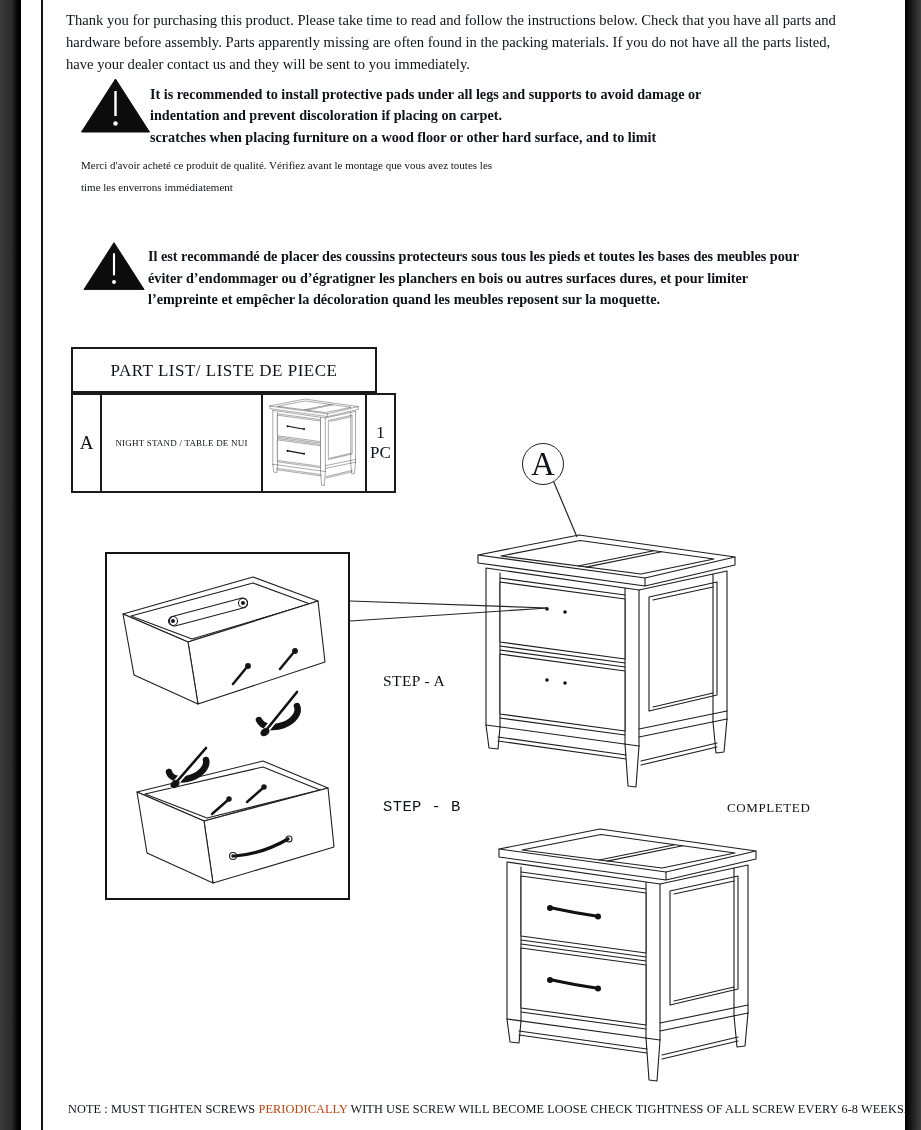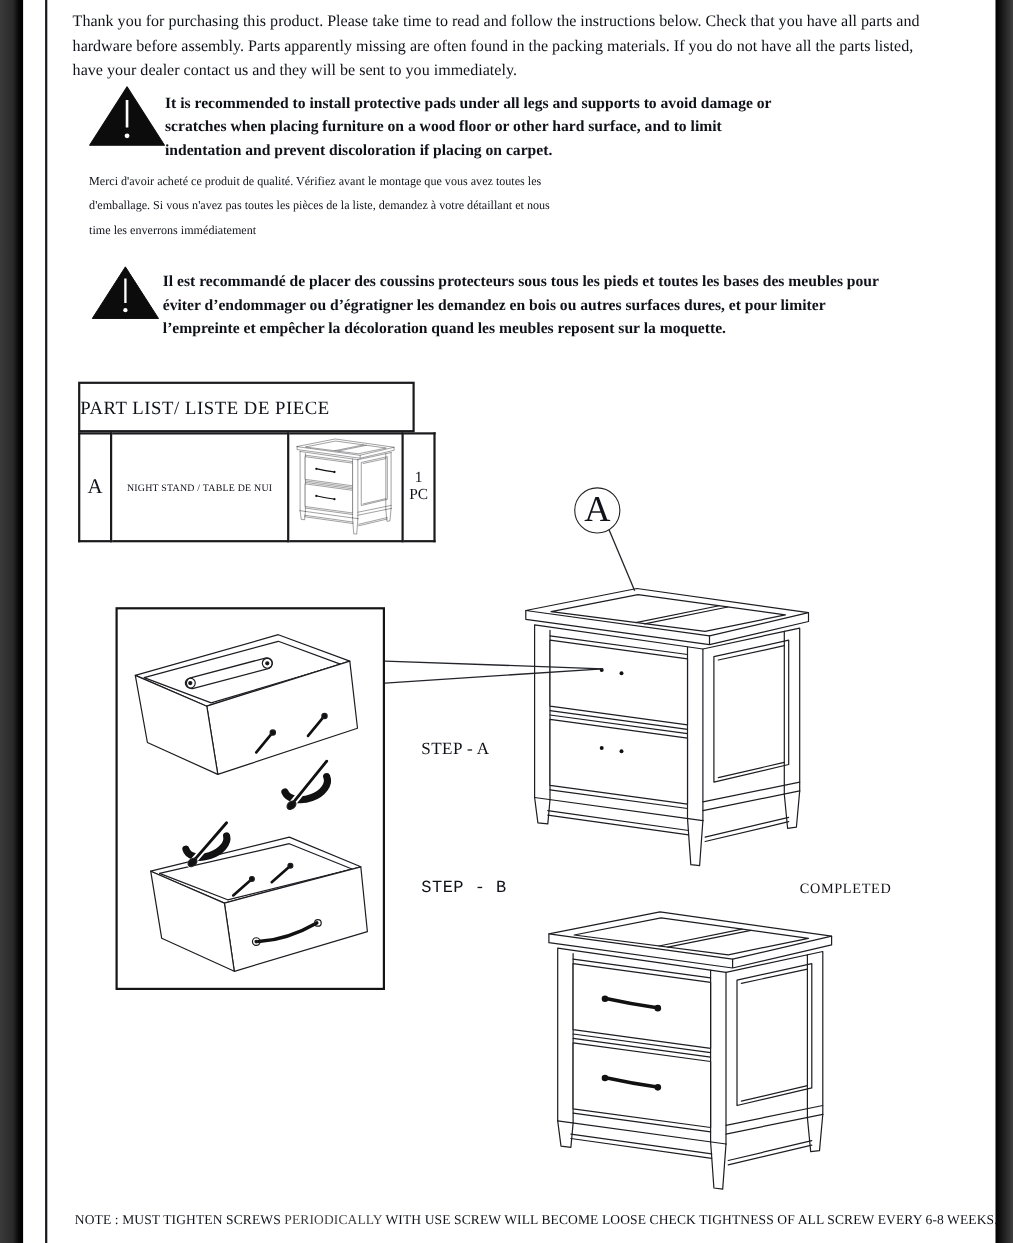--- a/index.html
+++ b/index.html
@@ -15,28 +15,28 @@
   
   .para{white-space:nowrap;}
   .intro-en{left:66px;top:10px;font-size:14.6px;line-height:21.8px;}
   .intro-fr{left:81px;top:154px;font-size:11px;line-height:22.3px;}
   .warn-text{font-weight:bold;font-size:14.2px;}
   .warn1-text{left:150px;top:84px;line-height:21.4px;}
   .warn2-text{left:148px;top:246px;line-height:21.5px;}
   
   .tablewrap{left:71px;top:347px;width:340px;}
   .pl-title{position:absolute;left:0;top:0;width:302px;height:42px;border:2px solid #1a1a1d;
-    line-height:44px;font-size:17px;letter-spacing:.5px;}
+    text-align:center;line-height:44px;font-size:17px;letter-spacing:.5px;}
   .pl-grid{position:absolute;left:0;top:46px;border-collapse:collapse;}
   .pl-grid td{border:2px solid #1a1a1d;text-align:center;vertical-align:middle;padding:0;}
   .hdr-row td{height:26px;font-size:14px;}
   .data-row td{height:96px;}
   .cell-no{font-size:19px;}
   .cell-comp{font-size:9px;letter-spacing:.2px;}
-  .cell-qty{font-size:14px;}
+  .cell-qty{font-size:17px;}
   
   .callout-a{left:522px;top:443px;width:40px;height:40px;border:1.6px solid #222;border-radius:50%;
     background:#fff;text-align:center;line-height:40px;font-size:33px;}
   .step-label{font-size:15.5px;letter-spacing:.4px;}
   .step-a{left:383px;top:672px;}
   .step-b{left:383px;top:798px;font-family:Liberation Mono, monospace;}
   .completed{left:727px;top:800px;font-size:13px;letter-spacing:.6px;}
   .drawer-box{left:105px;top:552px;width:245px;height:348px;border:2px solid #141414;box-sizing:border-box;background:#fff;}
   .note{left:68px;top:1102px;font-size:12.3px;white-space:nowrap;letter-spacing:.1px;}
   svg{display:block;}
@@ -112,36 +112,35 @@
     <div class="para">Thank you for purchasing this product. Please take time to read and follow the instructions below. Check that you have all parts and</div>
     <div class="para">hardware before assembly. Parts apparently missing are often found in the packing materials. If you do not have all the parts listed,</div>
     <div class="para">have your dealer contact us and they will be sent to you immediately.</div>
   </div>
 
   <svg class="abs" style="left:80px;top:78px" width="71" height="56" viewBox="0 0 70 56">
       <use href="#warn-tri"></use>
     </svg>
   <div class="abs warn-text warn1-text">
     <div class="para">It is recommended to install protective pads under all legs and supports to avoid damage or</div>
+    <div class="para">indentation and prevent discoloration if placing on carpet.</div>
     <div class="para">scratches when placing furniture on a wood floor or other hard surface, and to limit</div>
-    <div class="para">indentation and prevent discoloration if placing on carpet.</div>
   </div>
 
   <div class="abs intro-fr">
     <div class="para">Merci d'avoir acheté ce produit de qualité. Vérifiez avant le montage que vous avez toutes les</div>
-    <div class="para">d'emballage. Si vous n'avez pas toutes les pièces de la liste, demandez à votre détaillant et nous</div>
     <div class="para">time les enverrons immédiatement</div>
   </div>
 
   <svg class="abs" style="left:83px;top:240px" width="62" height="53" viewBox="0 0 70 56">
       <use href="#warn-tri"></use>
     </svg>
   <div class="abs warn-text warn2-text">
     <div class="para">Il est recommandé de placer des coussins protecteurs sous tous les pieds et toutes les bases des meubles pour</div>
-    <div class="para">éviter d’endommager ou d’égratigner les demandez en bois ou autres surfaces dures, et pour limiter</div>
+    <div class="para">éviter d’endommager ou d’égratigner les planchers en bois ou autres surfaces dures, et pour limiter</div>
     <div class="para">l’empreinte et empêcher la décoloration quand les meubles reposent sur la moquette.</div>
   </div>
 
   <div class="abs tablewrap">
     <div class="pl-title">PART LIST/ LISTE DE PIECE</div>
     <table class="pl-grid">
       <colgroup>
           <col style="width:29px">
           <col style="width:161px">
           <col style="width:104px">
@@ -231,16 +230,16 @@
   <div class="abs step-label step-a">STEP - A</div>
   <div class="abs step-label step-b">STEP - B</div>
   <div class="abs completed">COMPLETED</div>
 
   <svg class="abs" style="left:494px;top:827px" width="266" height="258" viewBox="0 0 266 258">
     <use href="#ns-base"></use>
       <use href="#ns-handles"></use>
   </svg>
 
   <div class="abs note">
-    <span>NOTE : MUST TIGHTEN SCREWS </span><span style="color: #404040;">PERIODICALLY</span><span> WITH USE SCREW WILL BECOME LOOSE CHECK TIGHTNESS OF ALL SCREW EVERY 6-8 WEEKS.</span>
+    <span>NOTE : MUST TIGHTEN SCREWS </span><span style="color: #c2410c;">PERIODICALLY</span><span> WITH USE SCREW WILL BECOME LOOSE CHECK TIGHTNESS OF ALL SCREW EVERY 6-8 WEEKS.</span>
   </div>
 
 </div>
 
 </body></html>

